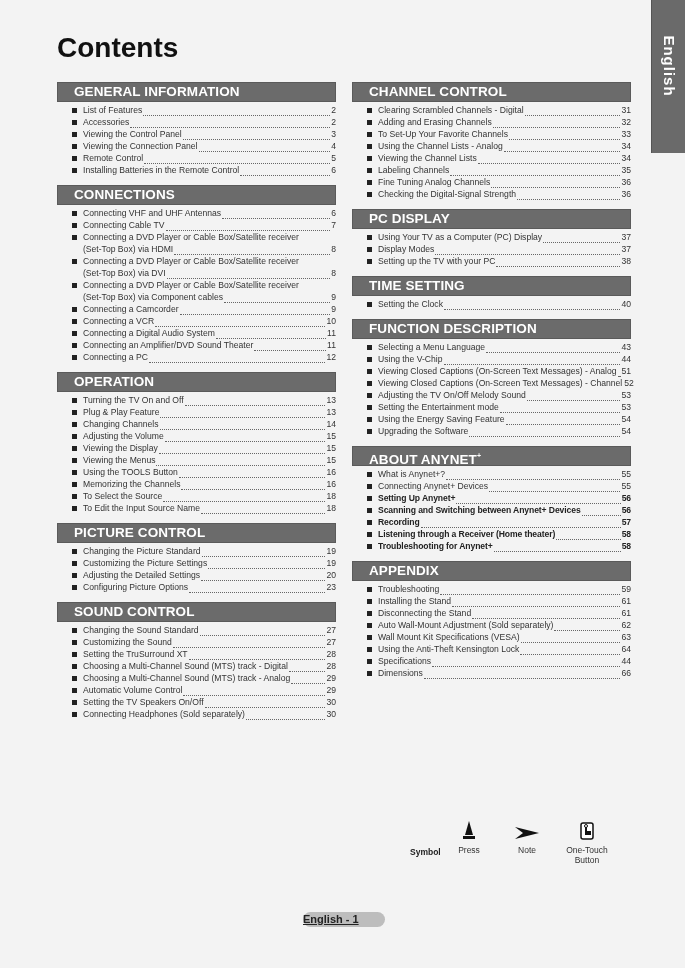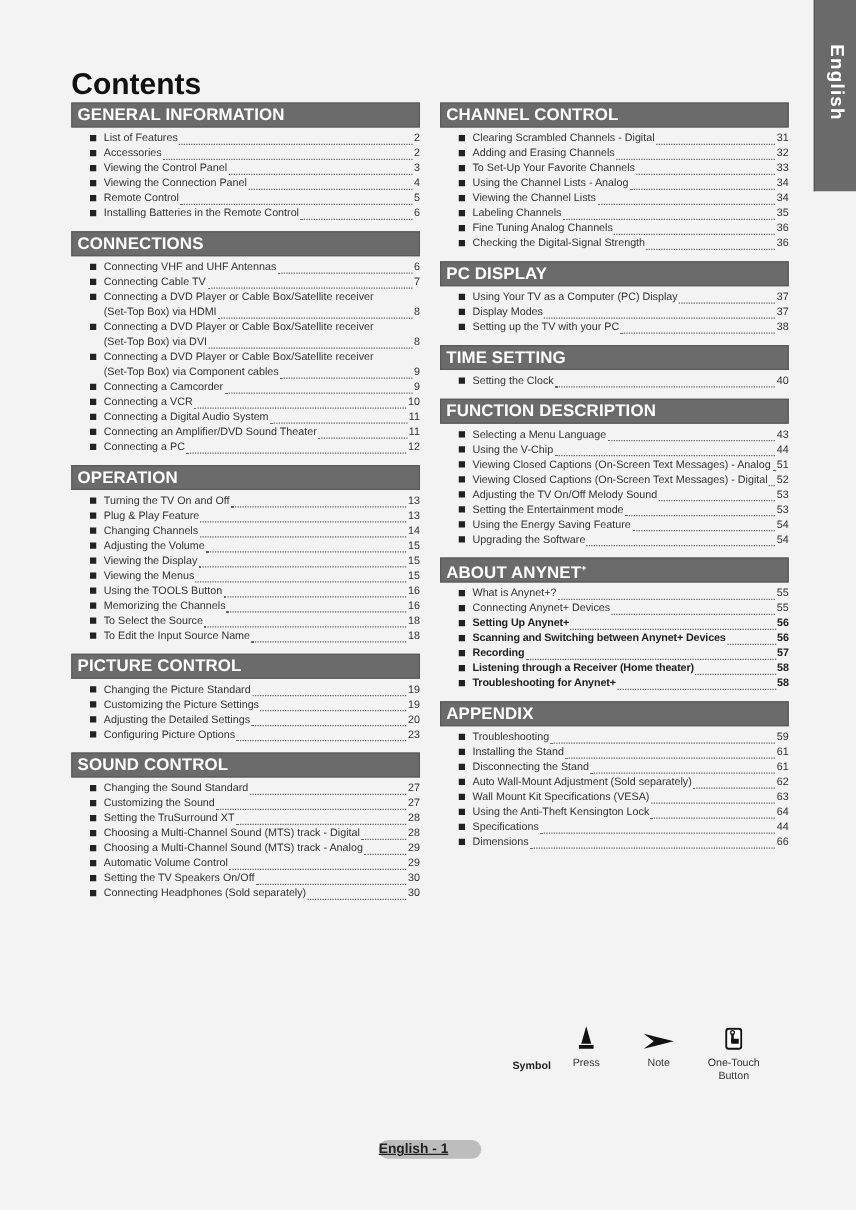--- a/index.html
+++ b/index.html
@@ -13,30 +13,30 @@
     position:absolute; left:651px; top:0; width:34px; height:153px;
     background:#6a6a6a; border-left:1px solid #555;
   }
   .lang-tab span {
     position:absolute; left:50%; top:66px;
     transform:translate(-50%,-50%) rotate(90deg);
     color:#fff; font-weight:bold; font-size:15px; letter-spacing:1px;
     white-space:nowrap;
   }
   .title {
-    position:absolute; left:57px; top:54px;
-    font-size:24px; font-weight:bold; color:#111; margin:0;
+    position:absolute; left:57px; top:32px;
+    font-size:28px; font-weight:bold; color:#111; margin:0;
   }
   .col { position:absolute; top:82px; }
   .col.left { left:57px; width:279px; }
   .col.right { left:352px; width:279px; }
   .section { margin-bottom:9px; }
   .sec-head {
     background:#6b6b6b; color:#fff; font-weight:bold;
-    font-size:13.5px; height:18px; line-height:18px; padding-left:4px;
+    font-size:13.5px; height:18px; line-height:18px; padding-left:16px;
     letter-spacing:0.1px; border:1px solid #5a5a5a;
   }
   .sec-head sup { font-size:7px; }
   ul { list-style:none; margin:2px 0 0 0; padding:0 0 0 14px; }
   li {
     position:relative; font-size:8.6px; line-height:12px; padding-left:12px;
     color:#333; white-space:nowrap;
   }
   li::before {
     content:""; position:absolute; left:1px; top:4px; width:5px; height:5px; background:#222;
@@ -488,21 +488,21 @@
         </li>
         <li>
           <div class="row">
             <span class="t">Viewing Closed Captions (On-Screen Text Messages) - Analog</span>
             <span class="dots"></span>
             <span class="p">51</span>
           </div>
         </li>
         <li>
           <div class="row">
-            <span class="t">Viewing Closed Captions (On-Screen Text Messages) - Digital</span>
+            <span class="t">Viewing Closed Captions (On-Screen Text Messages) - Channel</span>
             <span class="dots"></span>
             <span class="p">52</span>
           </div>
         </li>
         <li>
           <div class="row">
             <span class="t">Adjusting the TV On/Off Melody Sound</span>
             <span class="dots"></span>
             <span class="p">53</span>
           </div>

